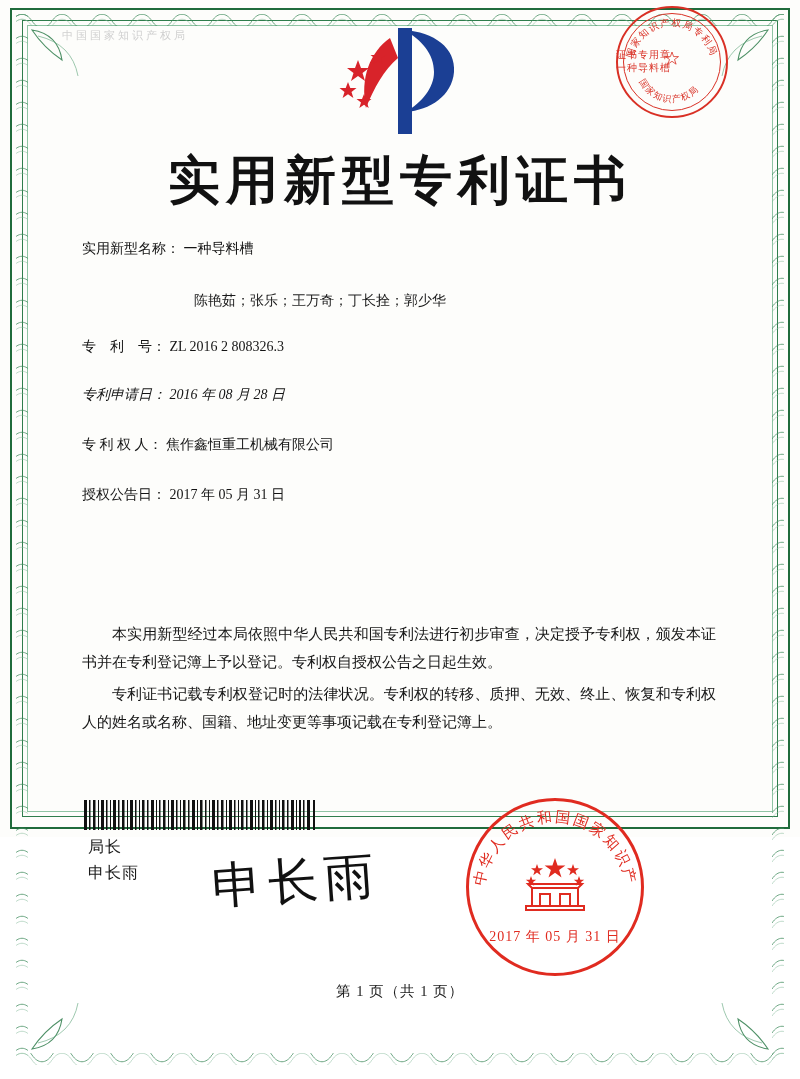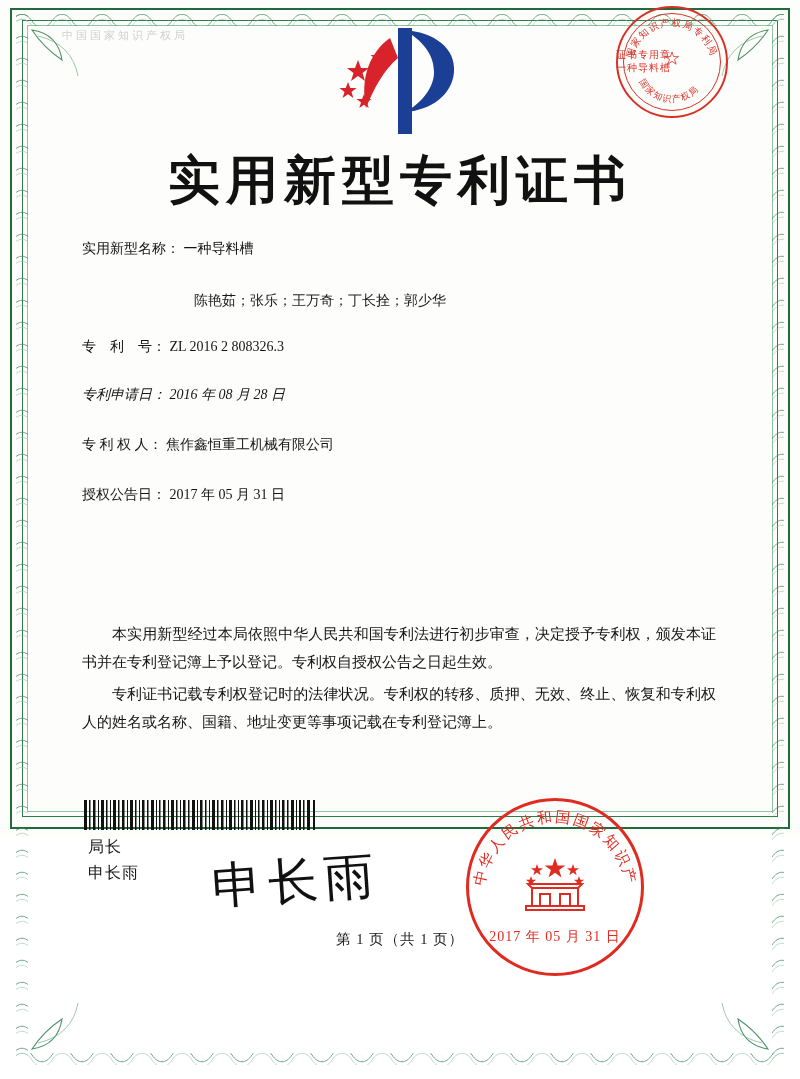--- a/index.html
+++ b/index.html
@@ -231,21 +231,21 @@
     text-align: center;
     color: #e02b20;
     font-size: 14px;
     letter-spacing: 1px;
   }
 
   
   .footer {
     position: absolute;
     left: 0; right: 0;
-    top: 930px;
+    top: 982px;
     text-align: center;
     font-size: 14.5px;
     color: #1a1a1a;
     letter-spacing: 1px;
   }
 </style>
 </head>
 <body>
 
 <div class="page">

